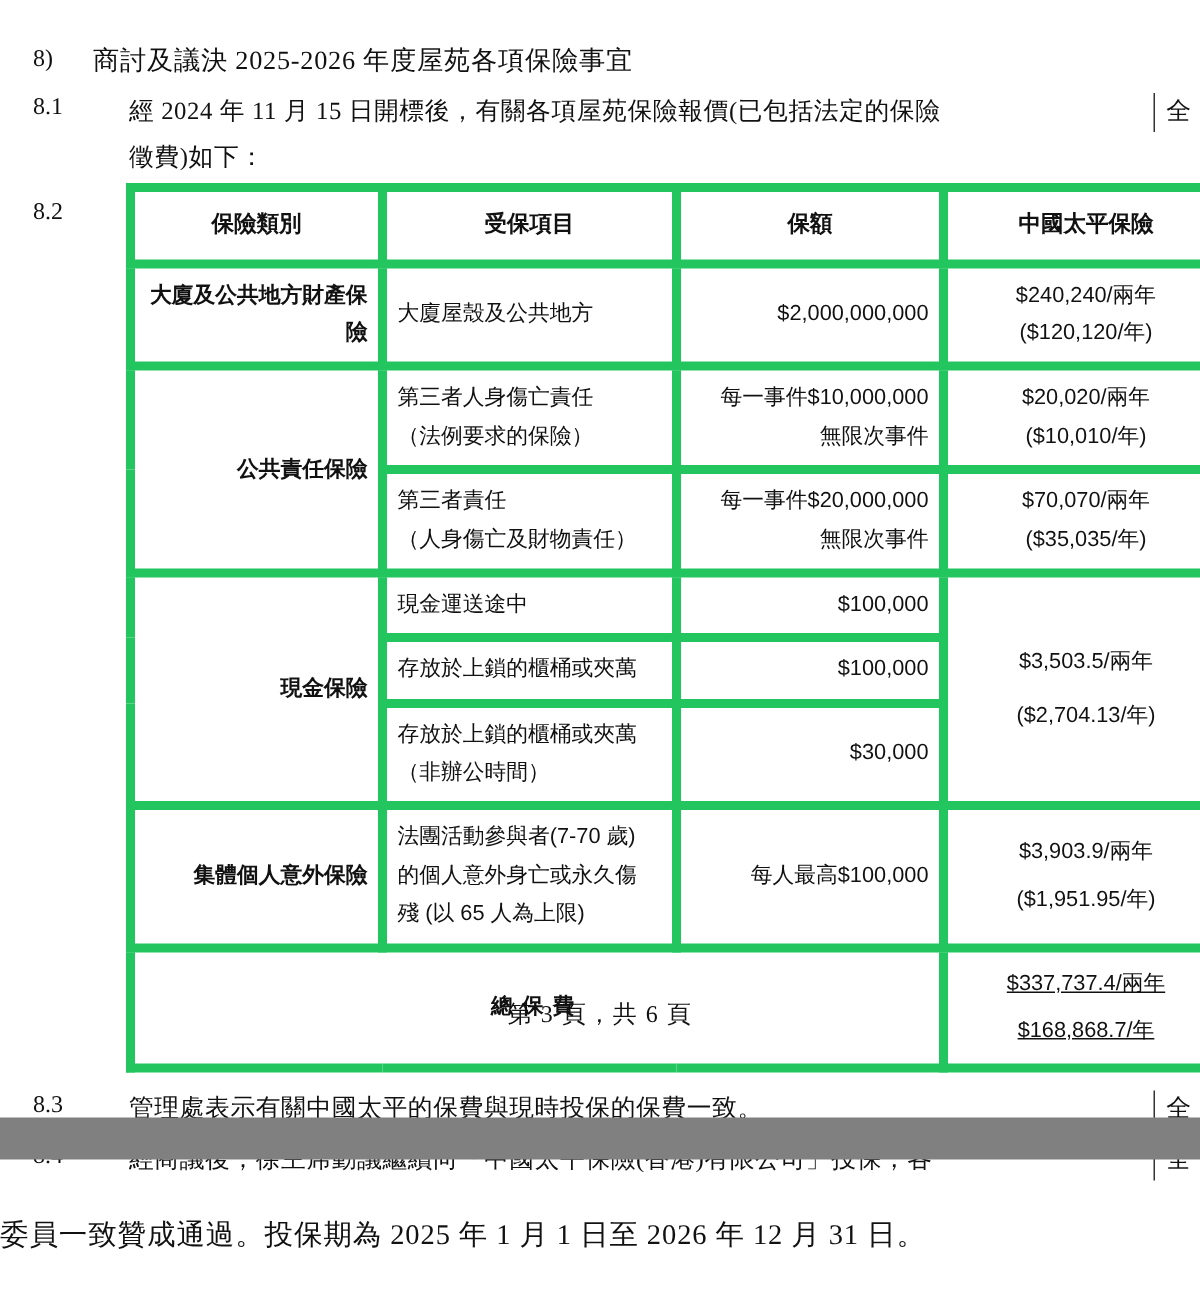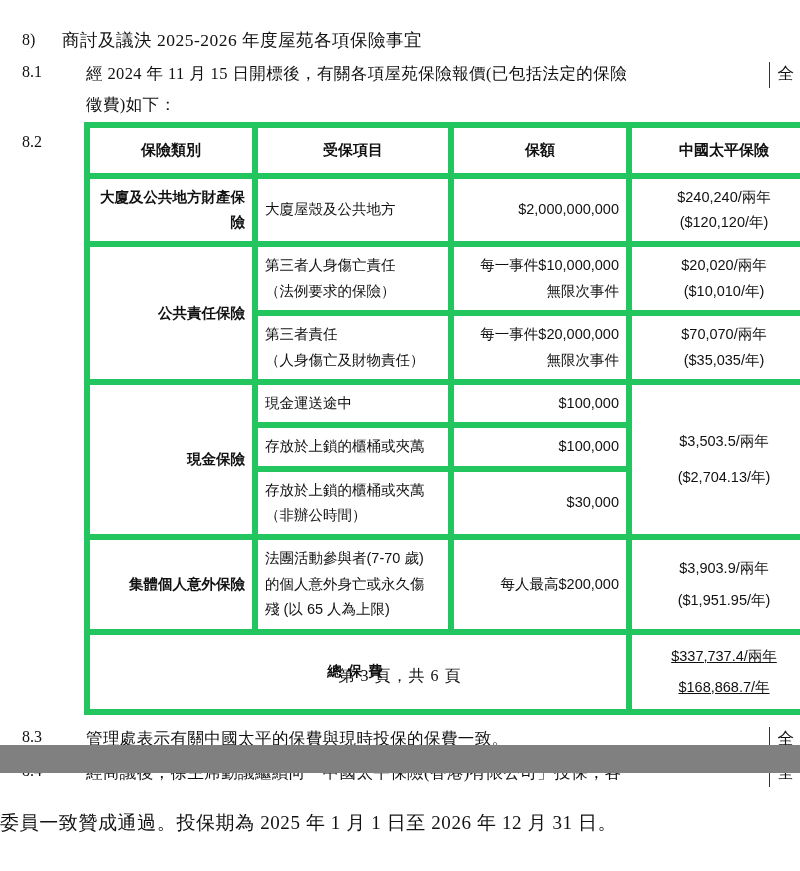--- a/index.html
+++ b/index.html
@@ -267,21 +267,21 @@
             <td class="c-amt">$30,000</td>
           </tr>
 
           <tr>
             <td class="c-cat">集體個人意外保險</td>
             <td class="c-item">
               <div>法團活動參與者(7-70 歲)</div>
               <div>的個人意外身亡或永久傷</div>
               <div>殘 (以 65 人為上限)</div>
             </td>
-            <td class="c-amt">每人最高$200,000</td>
+            <td class="c-amt">每人最高$100,000</td>
             <td class="c-prem">
               <div>$3,903.9/兩年</div>
               <div style="height:6px"></div>
               <div>($1,951.95/年)</div>
             </td>
           </tr>
 
           <tr>
             <td class="total-label" colspan="3">總保費</td>
             <td class="total-val">

